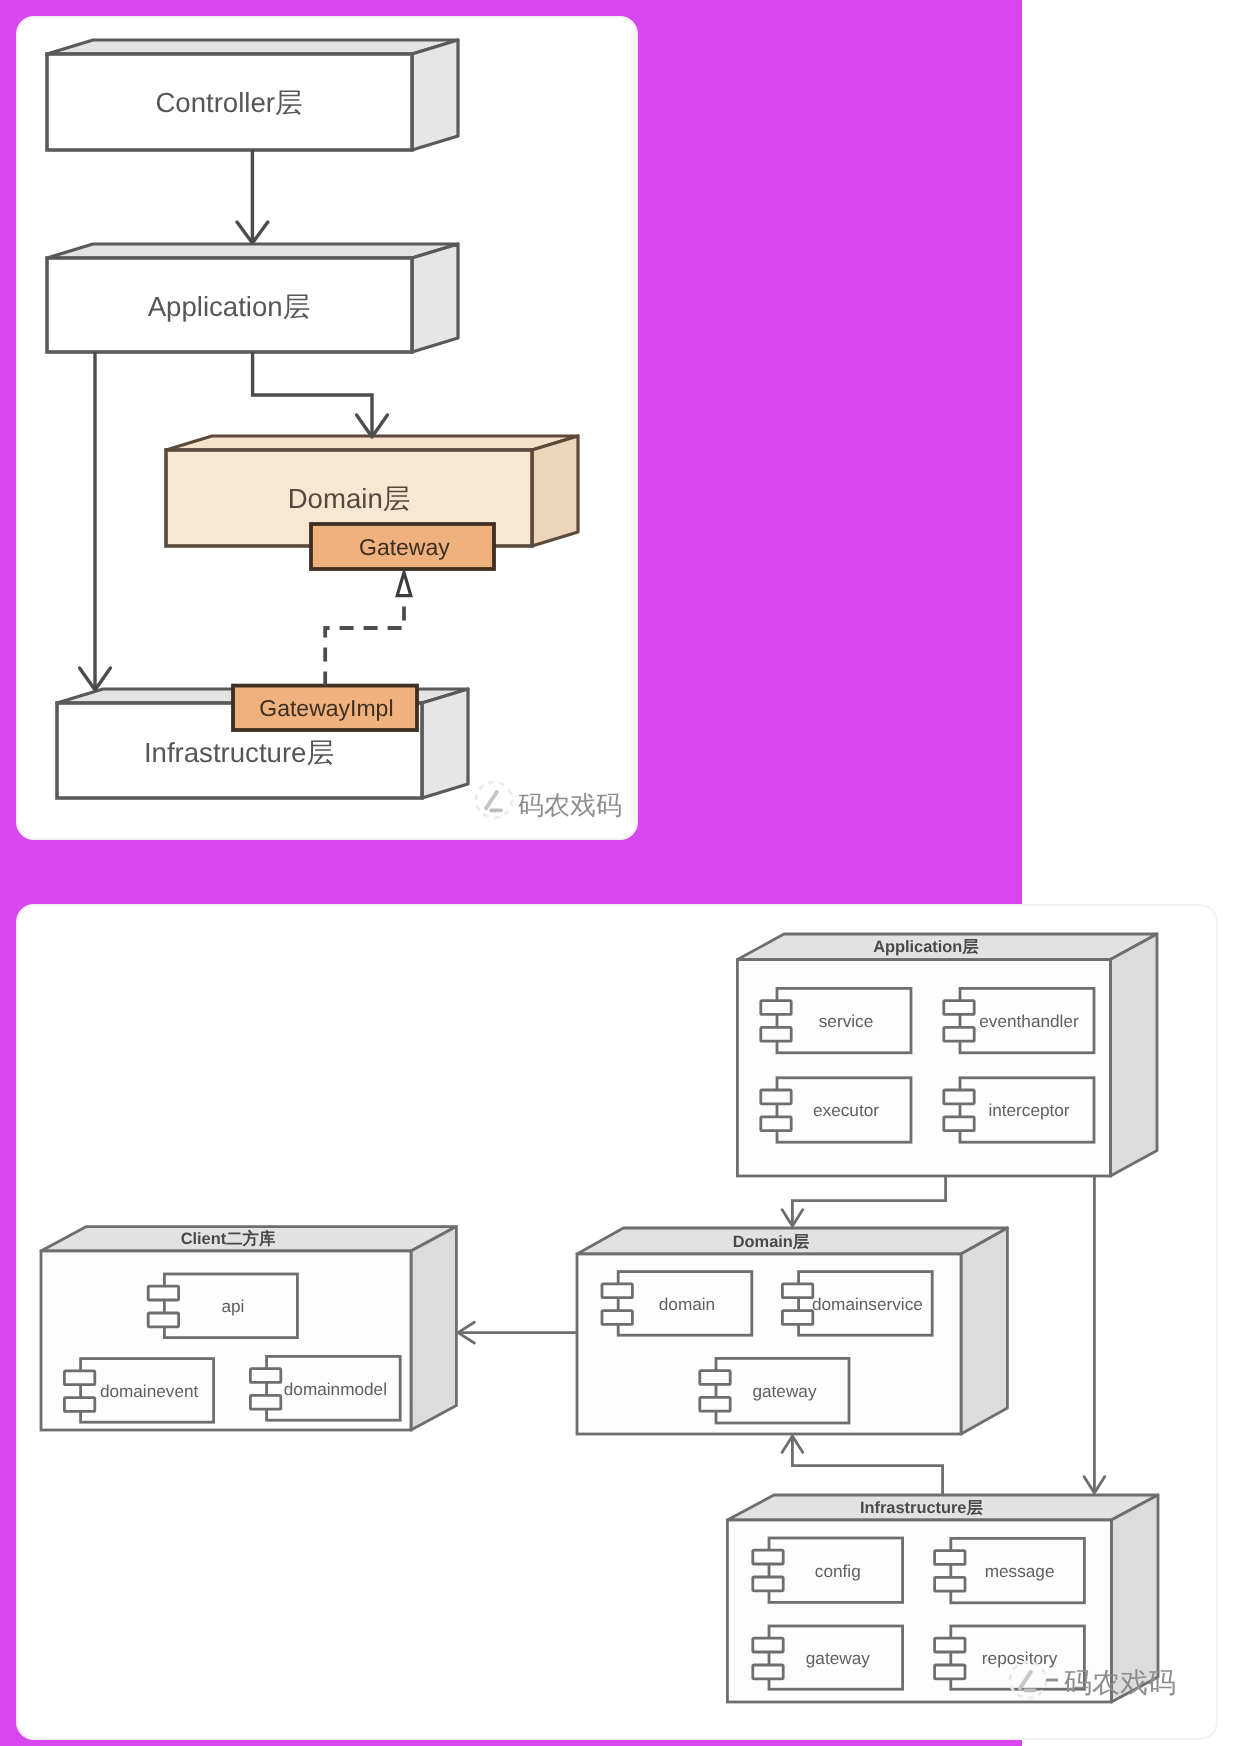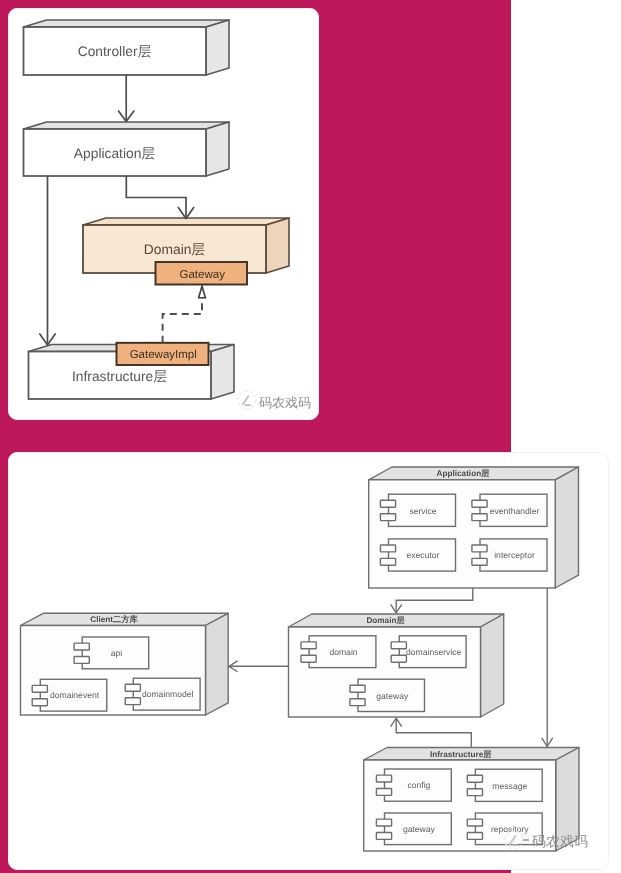--- a/index.html
+++ b/index.html
@@ -1,18 +1,18 @@
 <!DOCTYPE html>
 <html><head>
 <meta charset="utf-8">
 <title>DDD Architecture Diagrams</title>
 <style>
   html,body{margin:0;padding:0;background:#ffffff;}
   body{width:621px;height:873px;overflow:hidden;font-family:"Liberation Sans",sans-serif;}
-  .page{position:relative;width:511px;height:873px;background:#be185d;}
+  .page{position:relative;width:511px;height:873px;background:#d946ef;}
   .card{position:absolute;background:#fff;border-radius:9px;border:1px solid #f2f2f2;box-sizing:border-box;}
   #card1{left:8px;top:8px;width:311px;height:412px;}
   #card2{left:8px;top:451.5px;width:601px;height:418px;}
   svg.overlay{display:block;position:absolute;left:0;top:0;width:621px;height:873px;}
   text{font-family:"Liberation Sans",sans-serif;-webkit-font-smoothing:antialiased;}
   svg{shape-rendering:geometricPrecision;text-rendering:geometricPrecision;}
 
 </style>
 </head>
 <body>

